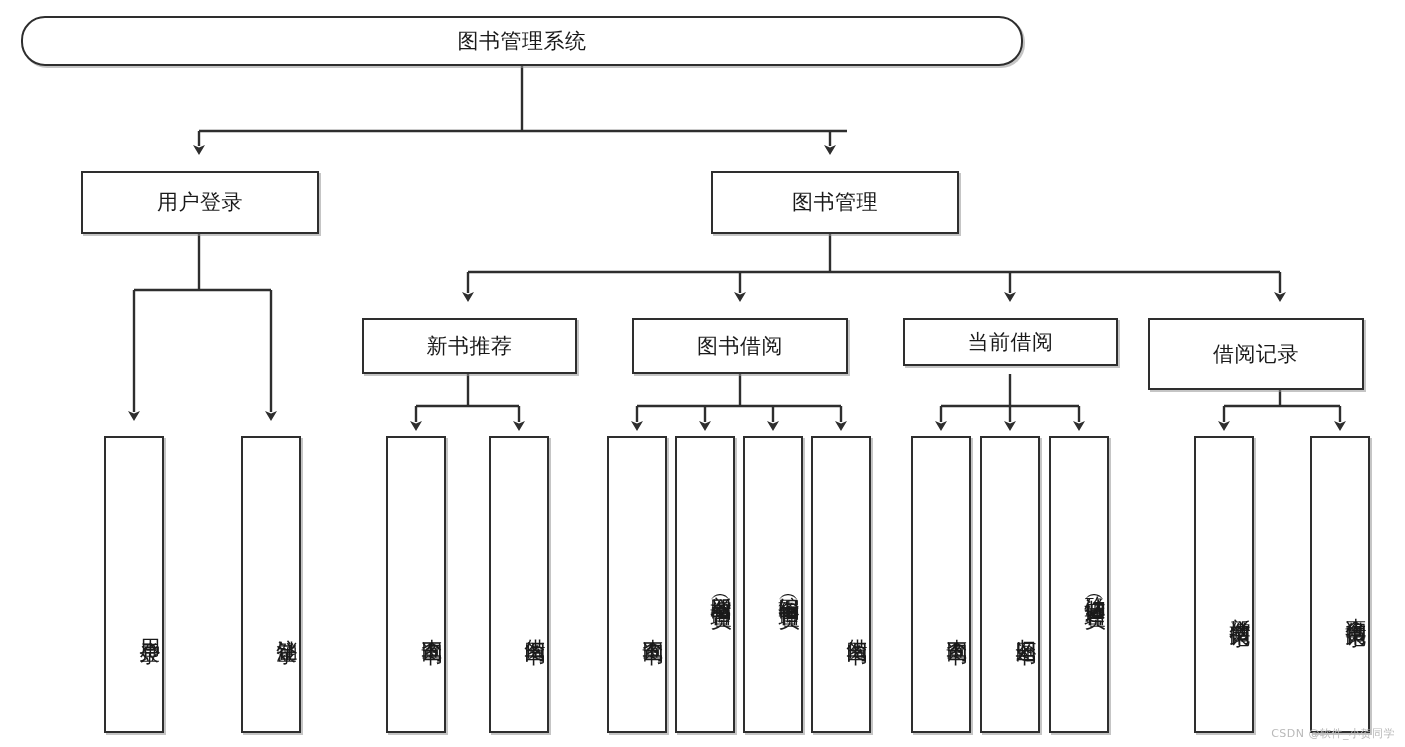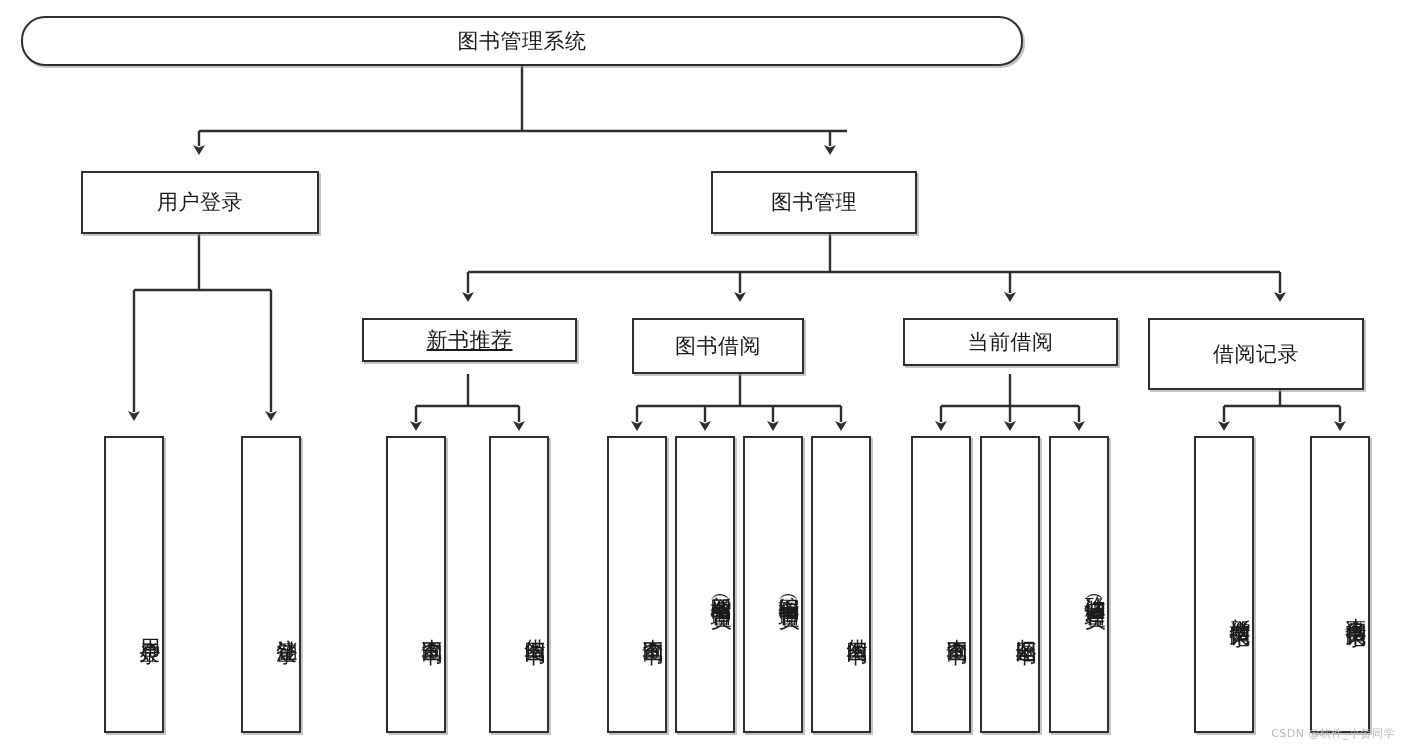--- a/index.html
+++ b/index.html
@@ -122,28 +122,28 @@
     </g>
   </svg>
 
   <div class="node horiz" style="left:21px; top:16px; width:1002px; height:50px;border-radius:24px;">
     <span>图书管理系统</span>
   </div>
 
   <div class="node horiz" style="left:81px; top:171px; width:238px; height:63px;">
     <span>用户登录</span>
   </div>
-  <div class="node horiz" style="left:711px; top:171px; width:206px; height:63px;">
+  <div class="node horiz" style="left:711px; top:171px; width:248px; height:63px;">
     <span>图书管理</span>
   </div>
 
-  <div class="node horiz" style="left:362px; top:318px; width:215px; height:44px;text-decoration:underline;">
+  <div class="node horiz" style="left:362px; top:318px; width:215px; height:56px;">
     <span>新书推荐</span>
   </div>
-  <div class="node horiz" style="left:632px; top:318px; width:172px; height:56px;">
+  <div class="node horiz" style="left:632px; top:318px; width:216px; height:56px;">
     <span>图书借阅</span>
   </div>
   <div class="node horiz" style="left:903px; top:318px; width:215px; height:48px;">
     <span>当前借阅</span>
   </div>
   <div class="node horiz" style="left:1148px; top:318px; width:216px; height:72px;">
     <span>借阅记录</span>
   </div>
 
   <div class="node vert" style="left:104px; top:436px; width:60px; height:297px; padding-top:82px;">

